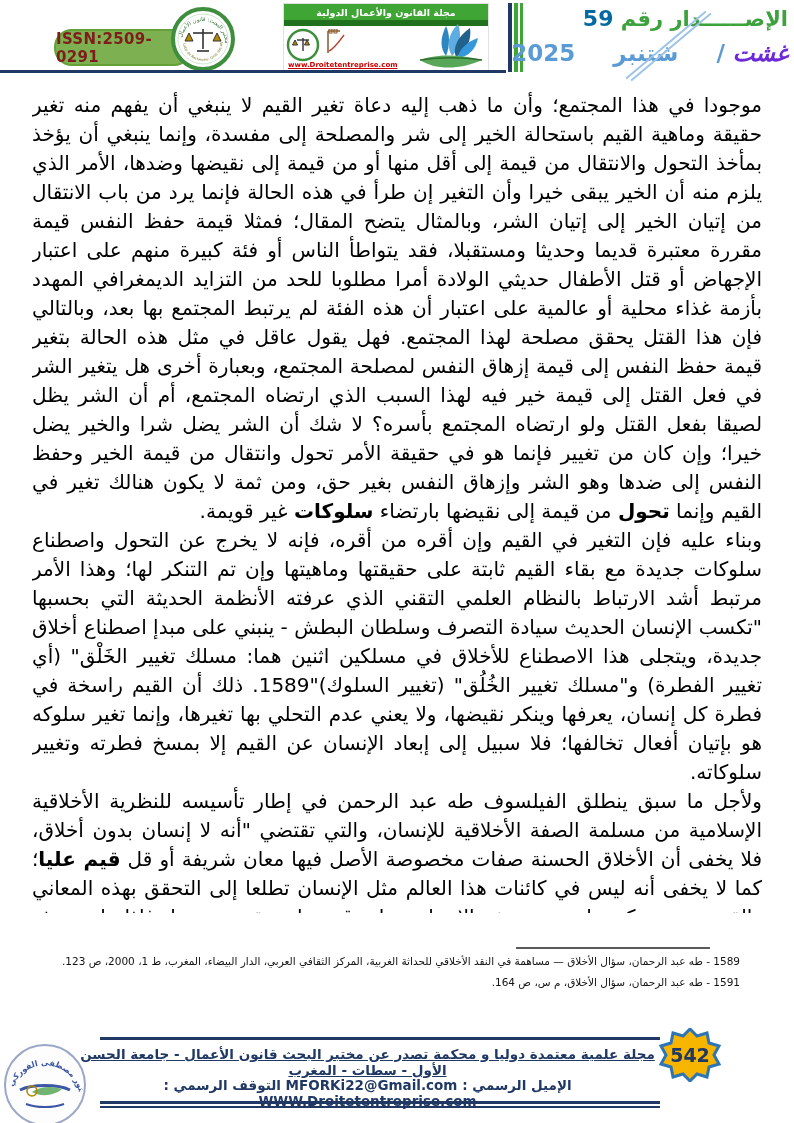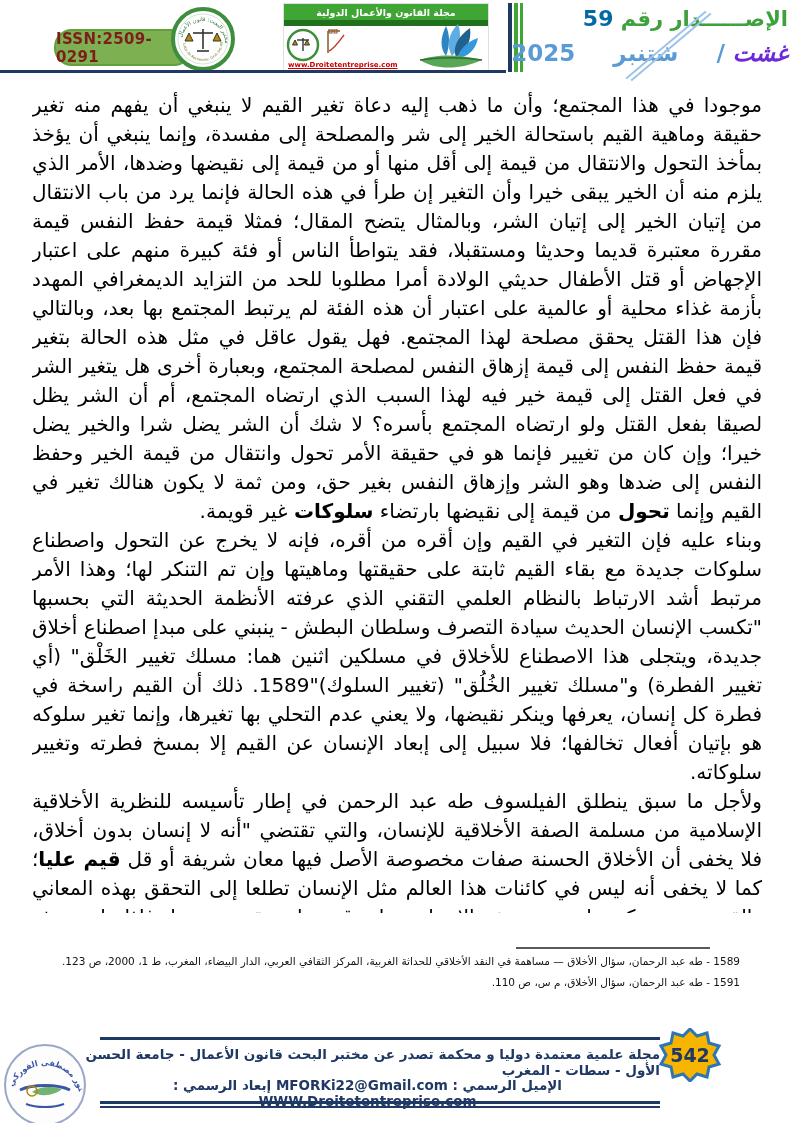--- a/index.html
+++ b/index.html
@@ -48,22 +48,22 @@
   .body-text .heading{font-weight:700;}
   .body-text .indent{text-indent:22px;}
 
   
   .footnote-sep{position:absolute;top:947px;right:84px;width:194px;height:2px;background:#595959;}
   .footnotes{position:absolute;top:951px;right:54px;left:60px;direction:rtl;text-align:right;
              font-size:10.5px;line-height:21px;color:#111;}
 
   
   .footer-line-top{position:absolute;left:100px;top:1037px;width:560px;height:3px;background:#1f3864;}
-  .footer-text1{position:absolute;left:75px;top:1046px;width:585px;text-align:right;direction:rtl;
-                font-size:13.5px;font-weight:700;color:#1f3864;}
+  .footer-text1{position:absolute;left:75px;top:1046px;width:585px;text-align:center;direction:rtl;
+                font-size:13.5px;font-weight:700;color:#1f3864;text-decoration:underline;}
   .footer-text2{position:absolute;left:75px;top:1077px;width:585px;text-align:center;direction:rtl;
                 font-size:13.5px;font-weight:700;color:#1f3864;}
   .footer-text2 .ltr{direction:ltr;unicode-bidi:embed;text-align:center;}
   .footer-line-b1{position:absolute;left:100px;top:1101px;width:560px;height:3px;background:#1f3864;}
   .footer-line-b2{position:absolute;left:100px;top:1106px;width:560px;height:2px;background:#1f3864;}
   .page-badge{position:absolute;left:656px;top:1028px;width:68px;height:54px;}
   .badge-num{font-size:19px;font-weight:700;fill:#1f3864;}
   .stamp{position:absolute;left:2px;top:1042px;width:86px;height:86px;}
 </style>
 </head>
@@ -145,27 +145,27 @@
   <div class="body-text">
     <p><span>موجودا في هذا المجتمع؛ وأن ما ذهب إليه دعاة تغير القيم لا ينبغي أن يفهم منه تغير حقيقة وماهية القيم باستحالة الخير إلى شر والمصلحة إلى مفسدة، وإنما ينبغي أن يؤخذ بمأخذ التحول والانتقال من قيمة إلى أقل منها أو من قيمة إلى نقيضها وضدها، الأمر الذي يلزم منه أن الخير يبقى خيرا وأن التغير إن طرأ في هذه الحالة فإنما يرد من باب الانتقال من إتيان الخير إلى إتيان الشر، وبالمثال يتضح المقال؛ فمثلا قيمة حفظ النفس قيمة مقررة معتبرة قديما وحديثا ومستقبلا، فقد يتواطأ الناس أو فئة كبيرة منهم على اعتبار الإجهاض أو قتل الأطفال حديثي الولادة  أمرا مطلوبا للحد من التزايد الديمغرافي المهدد بأزمة غذاء محلية أو عالمية على اعتبار أن هذه الفئة لم يرتبط المجتمع بها بعد، وبالتالي فإن هذا القتل يحقق مصلحة لهذا المجتمع. فهل يقول عاقل في مثل هذه الحالة بتغير قيمة حفظ النفس إلى قيمة إزهاق النفس لمصلحة المجتمع، وبعبارة أخرى هل يتغير الشر في فعل القتل إلى قيمة خير فيه لهذا السبب الذي ارتضاه المجتمع، أم أن الشر يظل لصيقا بفعل القتل ولو ارتضاه المجتمع بأسره؟ لا شك أن الشر يضل شرا والخير يضل خيرا؛ وإن كان من تغيير فإنما هو في حقيقة الأمر تحول وانتقال من قيمة الخير وحفظ النفس إلى ضدها وهو الشر وإزهاق النفس بغير حق، ومن ثمة لا يكون هنالك تغير في القيم وإنما </span><span class="bold">تحول</span><span> من قيمة إلى نقيضها بارتضاء </span><span class="bold">سلوكات</span><span> غير قويمة.</span></p>
     <p><span>وبناء عليه فإن التغير في القيم وإن أقره من أقره، فإنه لا يخرج عن التحول واصطناع سلوكات جديدة مع بقاء القيم ثابتة على حقيقتها وماهيتها وإن تم التنكر لها؛ وهذا الأمر مرتبط أشد الارتباط بالنظام العلمي التقني الذي عرفته الأنظمة الحديثة التي بحسبها "تكسب الإنسان الحديث سيادة التصرف وسلطان البطش - ينبني على مبدإ اصطناع أخلاق جديدة، ويتجلى هذا الاصطناع للأخلاق في مسلكين اثنين هما: مسلك تغيير الخَلْق" (أي تغيير الفطرة) و"مسلك تغيير الخُلُق" (تغيير السلوك)"1589. ذلك أن القيم راسخة في فطرة كل إنسان، يعرفها وينكر نقيضها، ولا يعني عدم التحلي بها تغيرها، وإنما تغير سلوكه هو بإتيان أفعال تخالفها؛ فلا سبيل إلى إبعاد الإنسان عن القيم إلا بمسخ فطرته وتغيير سلوكاته.</span></p>
     <p><span>ولأجل ما سبق ينطلق الفيلسوف طه عبد الرحمن في إطار تأسيسه للنظرية الأخلاقية الإسلامية من مسلمة الصفة الأخلاقية للإنسان، والتي تقتضي "أنه لا إنسان بدون أخلاق، فلا يخفى أن الأخلاق الحسنة صفات مخصوصة الأصل فيها معان شريفة أو قل </span><span class="bold">قيم عليا</span><span>؛ كما لا يخفى أنه ليس في كائنات هذا العالم مثل الإنسان تطلعا إلى التحقق بهذه المعاني والقيم، بحيث يكون له من وصف الإنسانية على قدر ما يتحقق به منها، فإذا زادت هذه المعاني والقيم زاد هذا الوصف وإذا نقصت نقص1590؛ تترتب على هذه المسلمة حقائق ثلاث، "أن هوية الإنسان أساسا ذات طبيعة أخلاقية؛ والثانية، أن هوية الإنسان ليست رتبة واحدة، وإنما رتب متعددة، فقد يكون الواحد من الجماعة إنسانا أكثر أو أقل من غيره فيها؛ والثالثة، أن هوية الإنسان ليست ثابتة، وإنما متغيرة، فيجوز أن يكون الفرد الواحد في طور من أطوار حياته إنسانا أكثر أو أقل منه في طور سواه"1591. فالذي يتغير هو سلوكاته بحسب تغير هويته أما القيم فتبقى ثابتة راسخة متجذرة، لأن من صفتها وخاصيتها الثبات والاستقرار والاستمرار والديمومة والعماد والعدل على النحو الذي بيناه في تعريفها اللغوي، فلا تكون قيما إلا بهذا الاعتبار ومتى زالت عنها هذه الصفات لم تكن قيما وكانت سلوكات أو عادات.</span></p>
     <p class="indent"><span>لقد تبين لنا من خلال الفقرة السابقة ثبات القيم واستقرارها، وإمكانية تغير السلوكات البشرية بما يناقض القيم المستقرة الثابتة؛ الأمر الذي يفرض علينا في هذا المقام ونحن بصدد تعديل أحكام مدونة الأسرة وأحكام القانون الجنائي التوقف أولا عند بحث طبيعة القواعد القانونية المعنية بالتعديل، ونوعية التعديلات المرتقبة وموقعها من منظومة القيم.</span></p>
   </div>
 
   <div class="footnote-sep"></div>
   <div class="footnotes">
     <div>1589 - طه عبد الرحمان، سؤال الأخلاق — مساهمة في النقد الأخلاقي للحداثة الغربية، المركز الثقافي العربي، الدار البيضاء، المغرب، ط 1، 2000، ص 123.</div>
-    <div>1591 - طه عبد الرحمان، سؤال الأخلاق، م س، ص 110.</div>
+    <div>1591 - طه عبد الرحمان، سؤال الأخلاق، م س، ص 164.</div>
   </div>
 
   <div class="footer-line-top"></div>
   <div class="footer-text1">مجلة علمية معتمدة  دوليا و محكمة تصدر عن مختبر البحث قانون الأعمال - جامعة الحسن الأول - سطات - المغرب</div>
   <div class="footer-text2">
-    <span>الإميل الرسمي : </span><span class="ltr">MFORKi22@Gmail.com</span><span> إبعاد الرسمي : </span><span class="ltr">WWW.Droitetentreprise.com</span>
+    <span>الإميل الرسمي : </span><span class="ltr">MFORKi22@Gmail.com</span><span> التوقف الرسمي : </span><span class="ltr">WWW.Droitetentreprise.com</span>
   </div>
   <div class="footer-line-b1"></div>
   <div class="footer-line-b2"></div>
 
   <svg class="page-badge" viewBox="0 0 68 54">
     <polygon stroke="#2e75b6" stroke-width="3" fill="#f7b500" points="34,1 41,8 51,5 53,15 63,18 58,27 63,36 53,39 51,49 41,46 34,53 27,46 17,49 15,39 5,36 10,27 5,18 15,15 17,5 27,8"></polygon>
     <text x="34" y="34" text-anchor="middle" class="badge-num">542</text>
   </svg>
 
   <svg class="stamp" viewBox="0 0 86 86">

